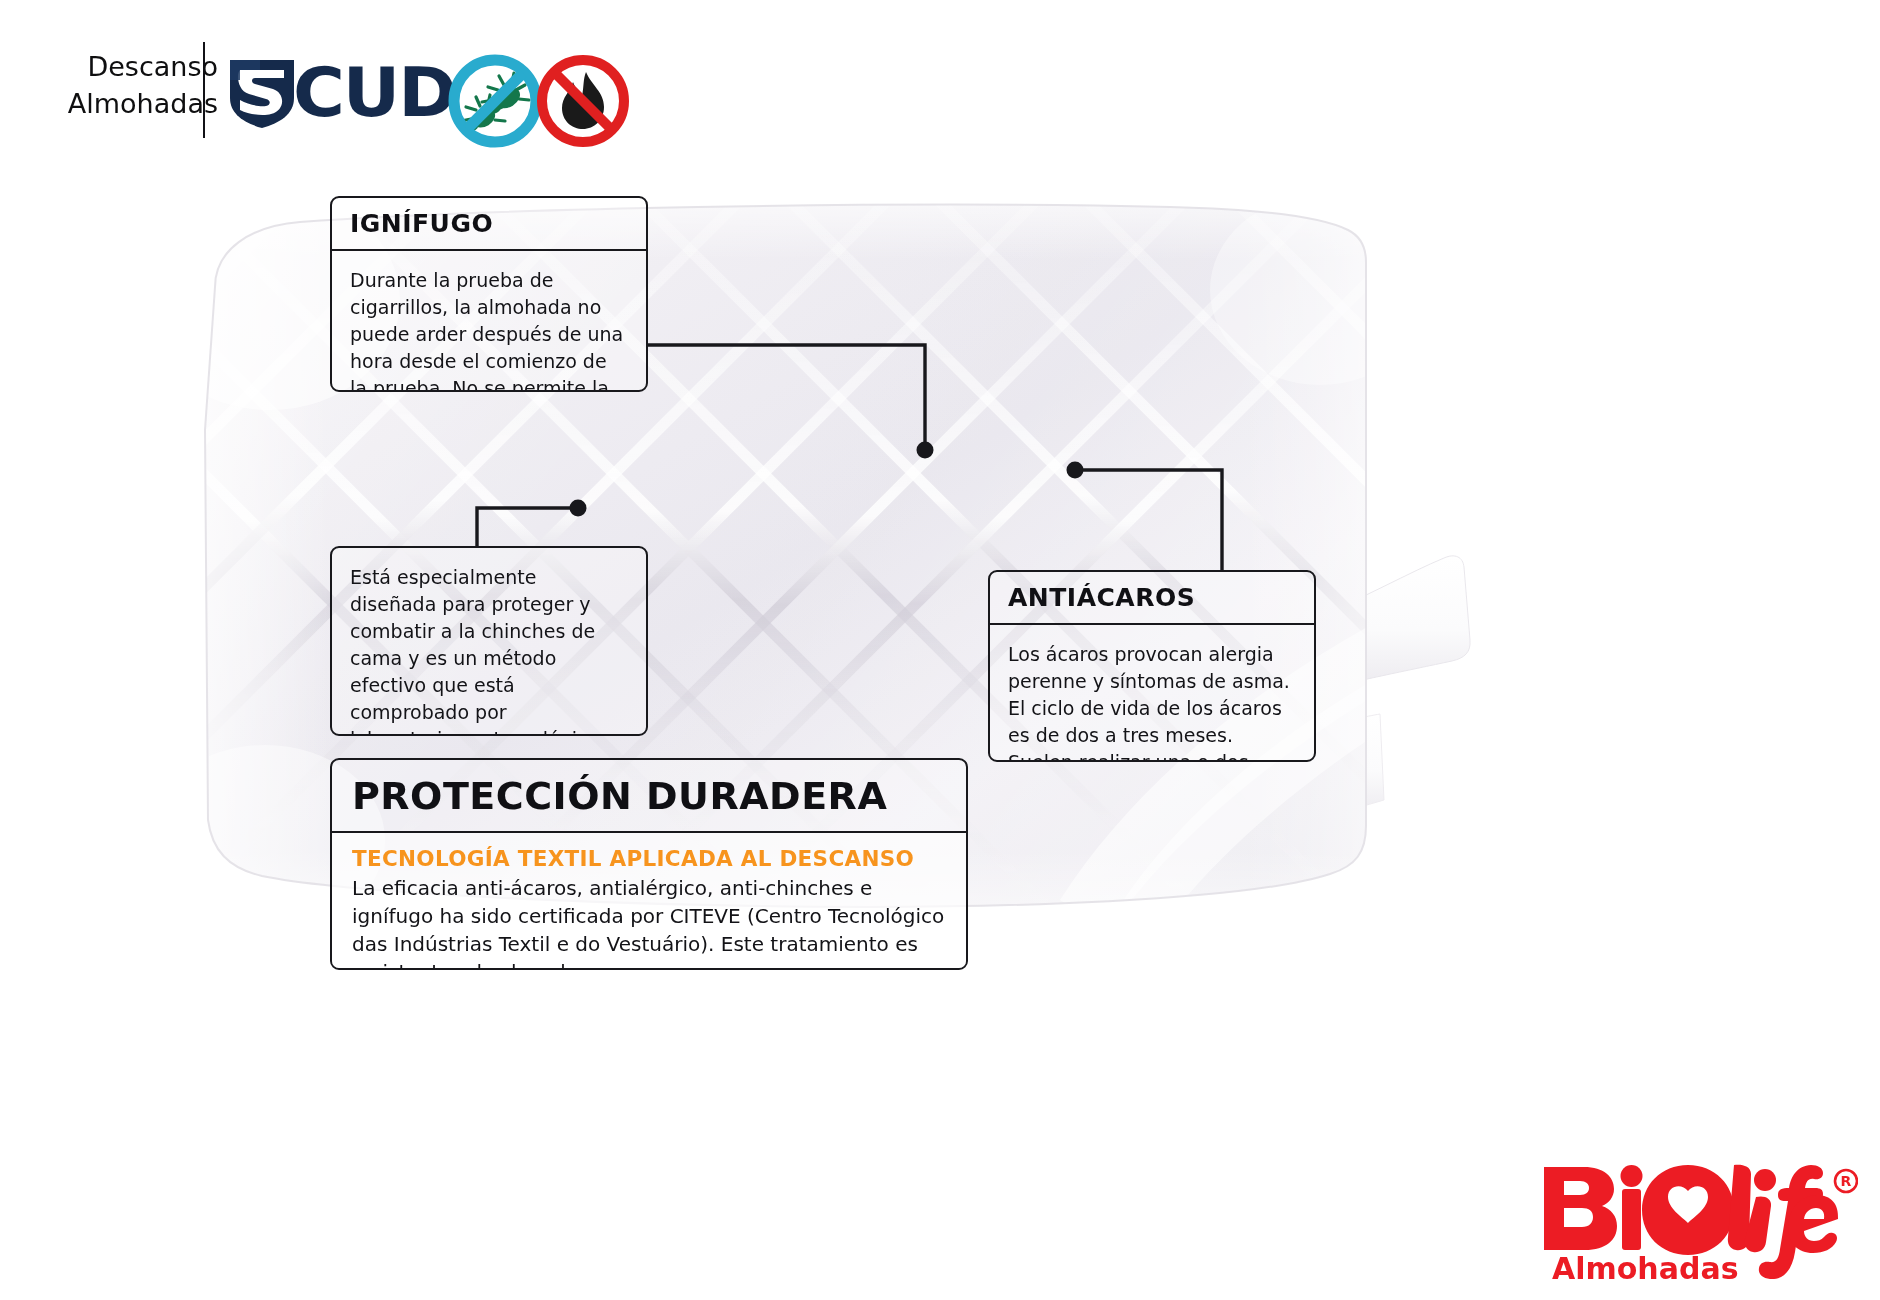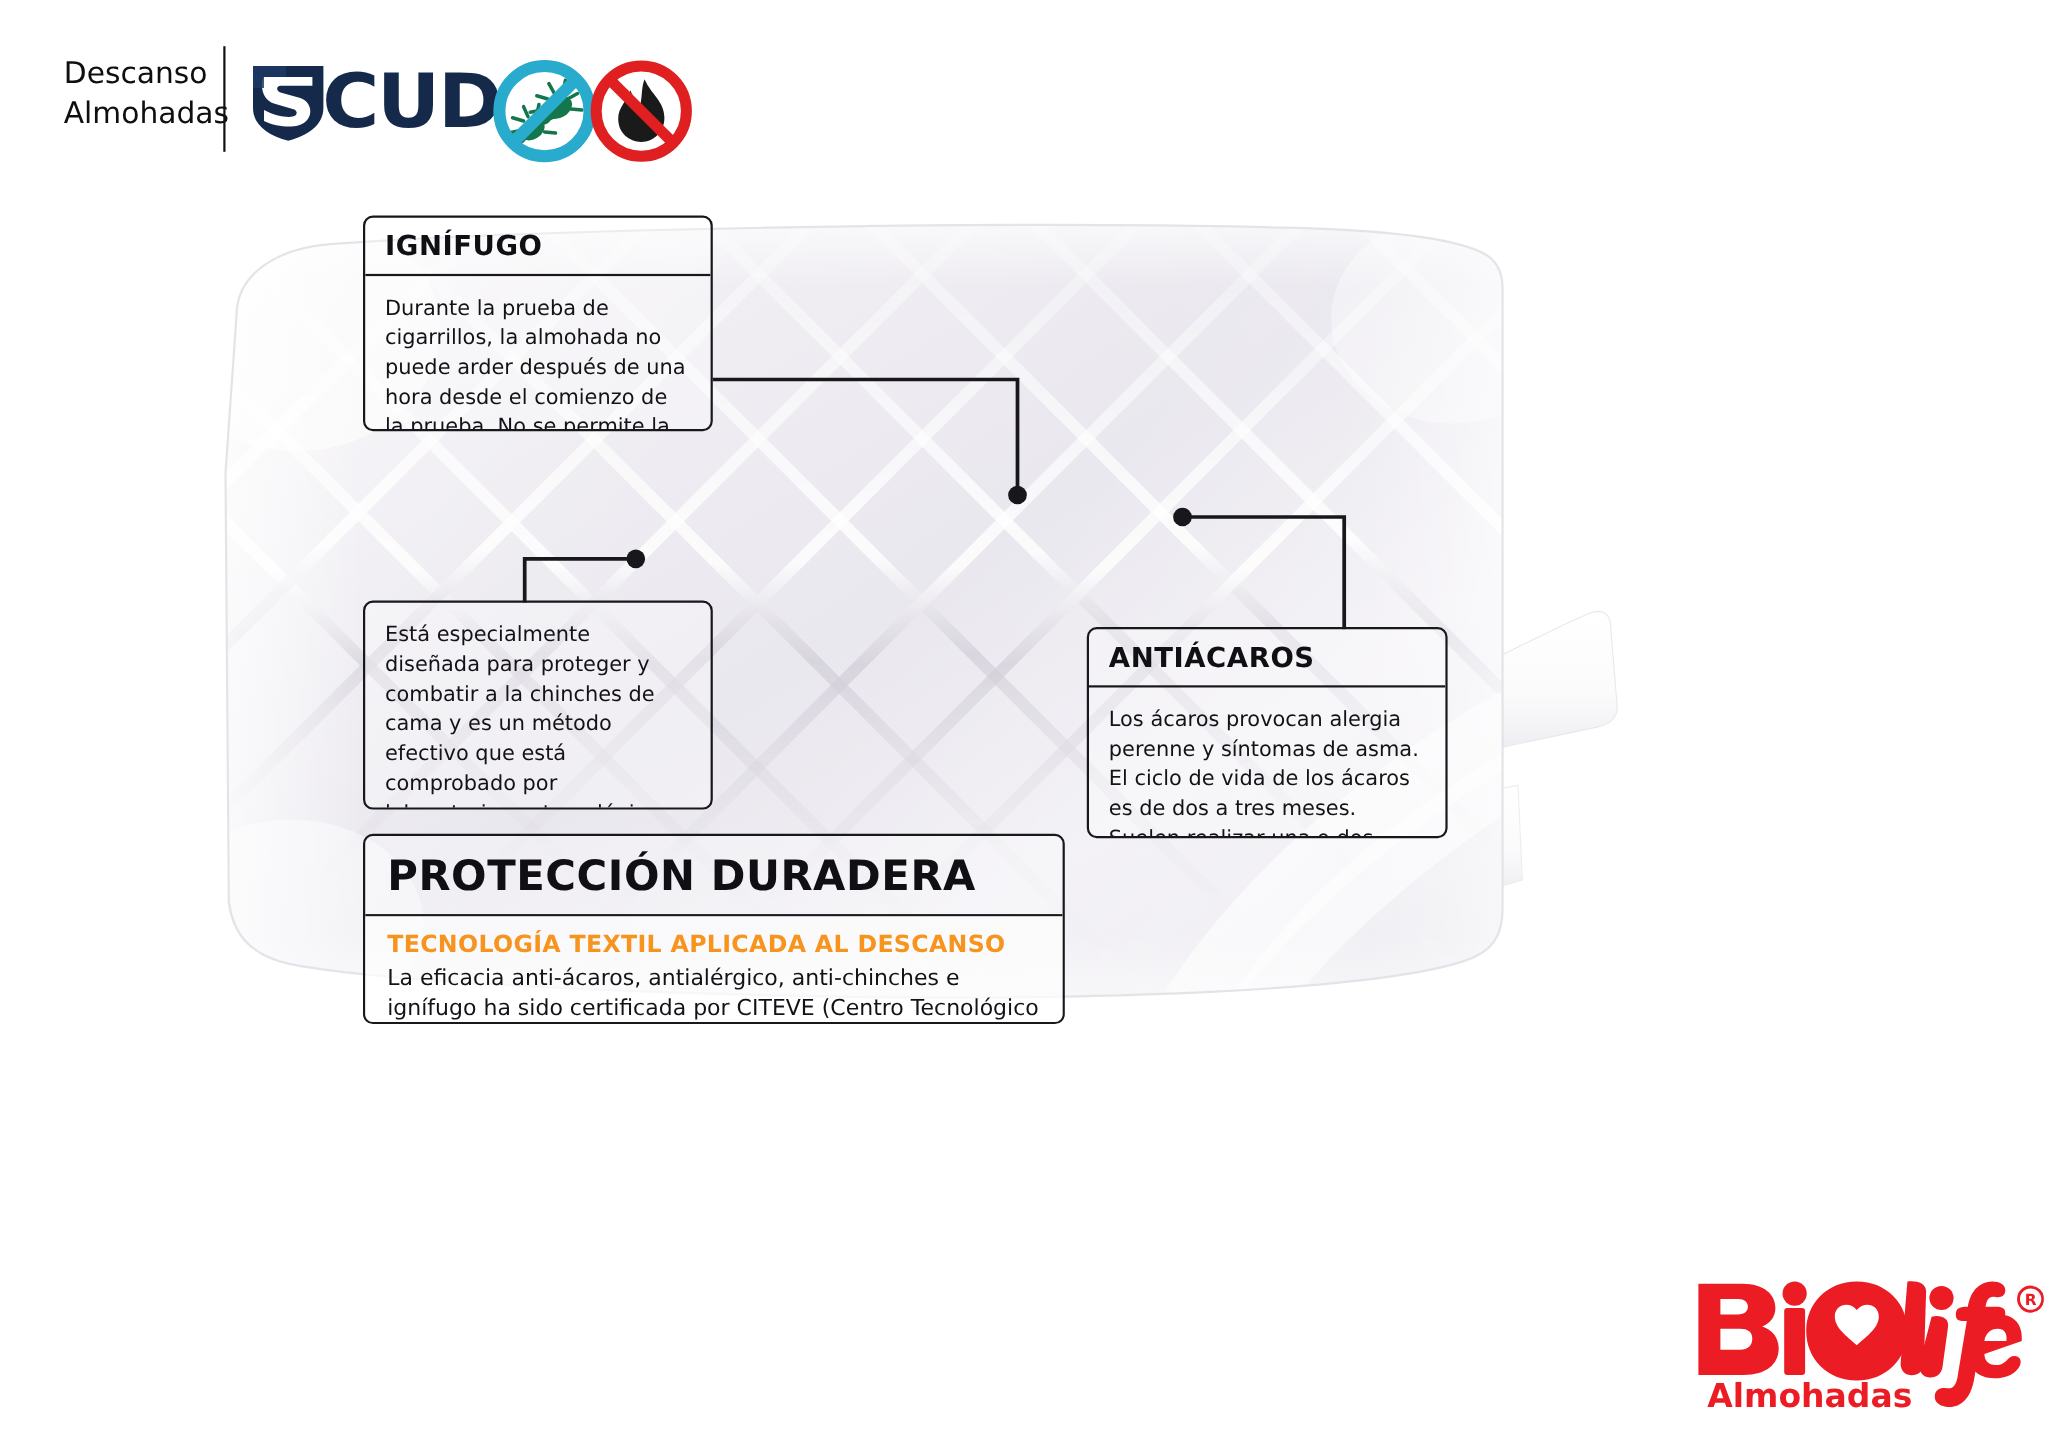--- a/index.html
+++ b/index.html
@@ -22,21 +22,21 @@
   
   #header {
     position: absolute;
     left: 0; top: 0;
     width: 1880px; height: 170px;
   }
   #tagline {
     position: absolute;
     left: 58px; top: 48px;
     width: 160px;
-    text-align: left;
+    text-align: right;
     font-family: "DejaVu Sans", sans-serif;
     font-size: 27px;
     line-height: 37px;
     color: #0f0f10;
     letter-spacing: 0px;
   }
   #header-divider {
     position: absolute;
     left: 203px; top: 42px;
     width: 2px; height: 96px;
@@ -111,21 +111,21 @@
     line-height: 27px;
     padding: 16px 22px 10px 18px;
   }
 
   #box-ignifugo  { left: 330px;  top: 196px; width: 318px; height: 196px; }
   #box-antichinches { left: 330px; top: 546px; width: 318px; height: 190px; }
   #box-antiacaros  { left: 988px; top: 570px; width: 328px; height: 192px; }
 
   
   #box-proteccion {
-    left: 330px; top: 758px; width: 638px; height: 173px;
+    left: 330px; top: 758px; width: 638px; height: 212px;
   }
   #box-proteccion .c-title {
     font-size: 38px;
     line-height: 46px;
     padding: 13px 0 12px 20px;
     letter-spacing: 0.5px;
   }
   #box-proteccion .c-body {
     padding: 12px 10px 10px 20px;
     background: rgba(255,255,255,0.55);

